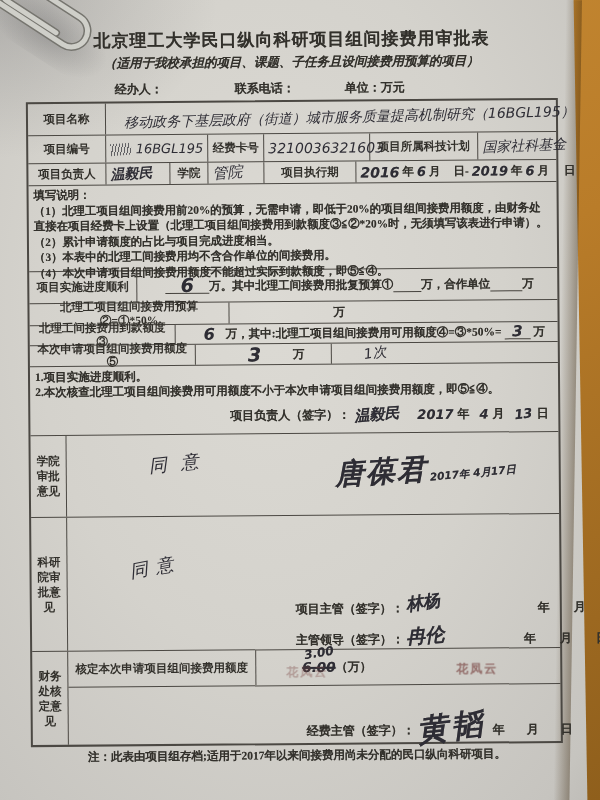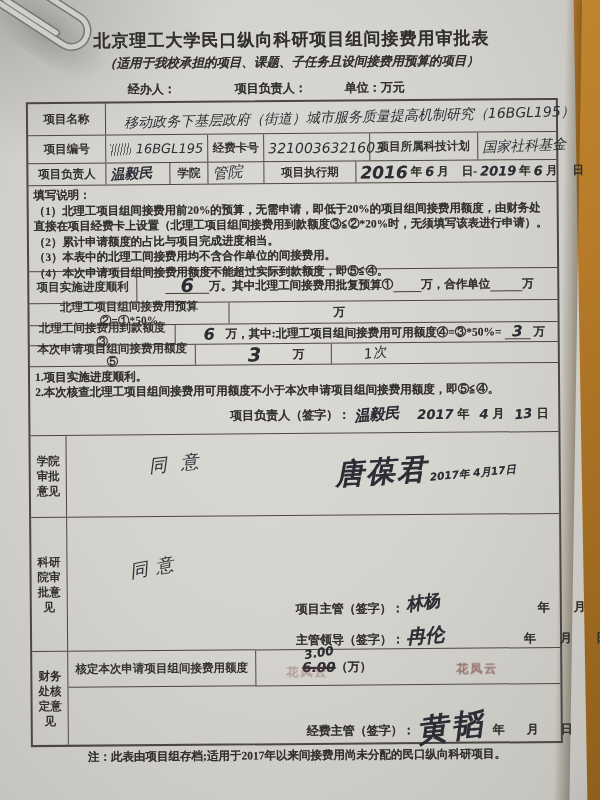--- a/index.html
+++ b/index.html
@@ -61,22 +61,22 @@
   <div class="paper-shade-tl"></div>
 </div>
 <div class="edge-shadow"></div>
 
 <div class="doc">
 
   <div class="title pr">北京理工大学民口纵向科研项目组间接费用审批表</div>
   <div class="subtitle pr">（适用于我校承担的项目、课题、子任务且设间接费用预算的项目）</div>
 
   <div class="agent-row pr">
-    <span style="left:102px">经办人：</span>
-    <span style="left:209px">项目负责人：</span>
+    <span style="left:89px">经办人：</span>
+    <span style="left:209px">联系电话：</span>
     <span style="left:319px">单位：万元</span>
   </div>
 
   <div class="form">
 
     <div class="row" style="height:32px">
       <div class="cell lbl" style="width:78px;flex:0 0 78px">项目名称</div>
       <div class="cell end">
         <span class="hw" style="font-size:14px;transform:rotate(-1deg);margin-left:14px">移动政务下基层政府（街道）城市服务质量提高机制研究（16BGL195）</span>
       </div>
@@ -102,21 +102,21 @@
       <div class="cell lbl" style="width:78px;flex:0 0 78px">项目负责人</div>
       <div class="cell" style="width:64px;flex:0 0 64px">
         <span class="hw sig" style="font-size:14px;transform:rotate(-3deg)">温毅民</span>
       </div>
       <div class="cell lbl" style="width:38px;flex:0 0 38px">学院</div>
       <div class="cell" style="width:56px;flex:0 0 56px">
         <span class="hw" style="font-size:15px;transform:rotate(-4deg)">管院</span>
       </div>
       <div class="cell lbl" style="width:92px;flex:0 0 92px">项目执行期</div>
       <div class="cell end pr" style="font-size:11.5px;font-weight:700;gap:3px">
-        <span class="hw" style="font-size:17px">2016</span>
+        <span class="hw" style="font-size:14px">2016</span>
         <span>年</span>
         <span class="hw" style="font-size:13px">6</span>
         <span>月</span>
         <span style="margin-left:10px">日-</span>
         <span class="hw" style="font-size:13px">2019</span>
         <span>年</span>
         <span class="hw" style="font-size:13px">6</span>
         <span>月</span>
         <span style="margin-left:12px">日</span>
       </div>

